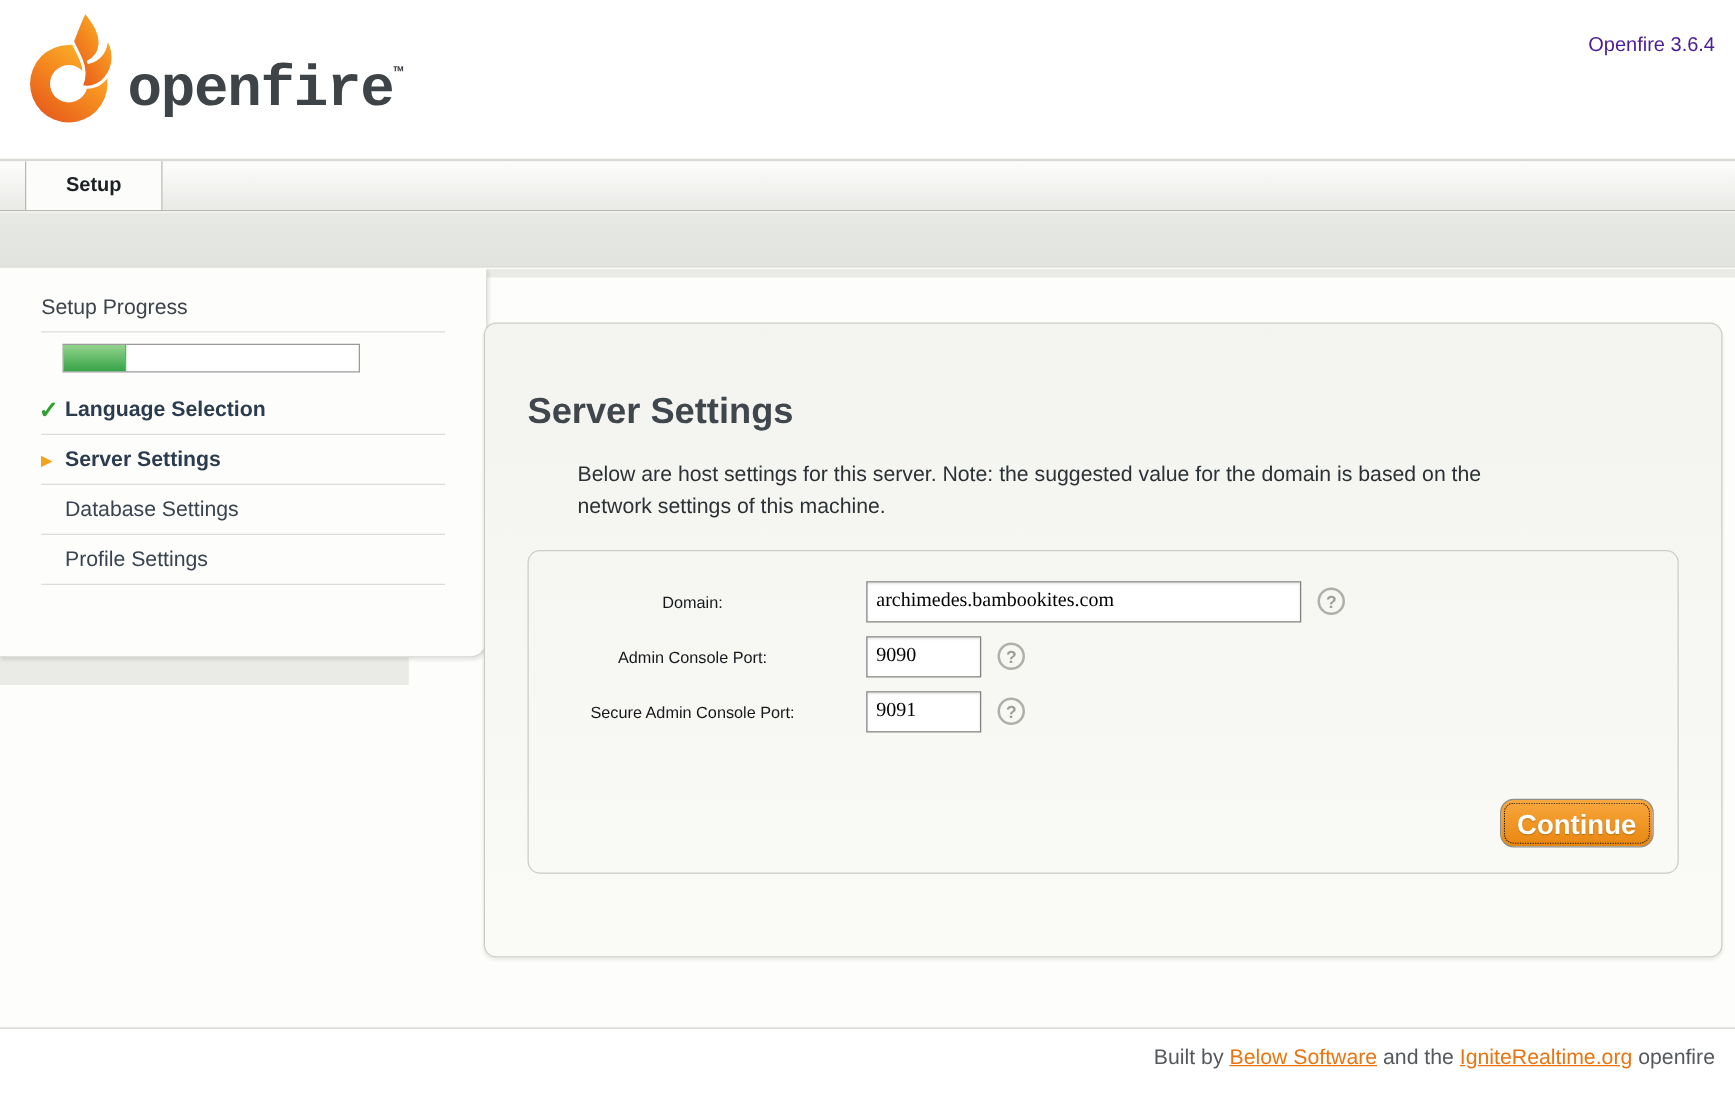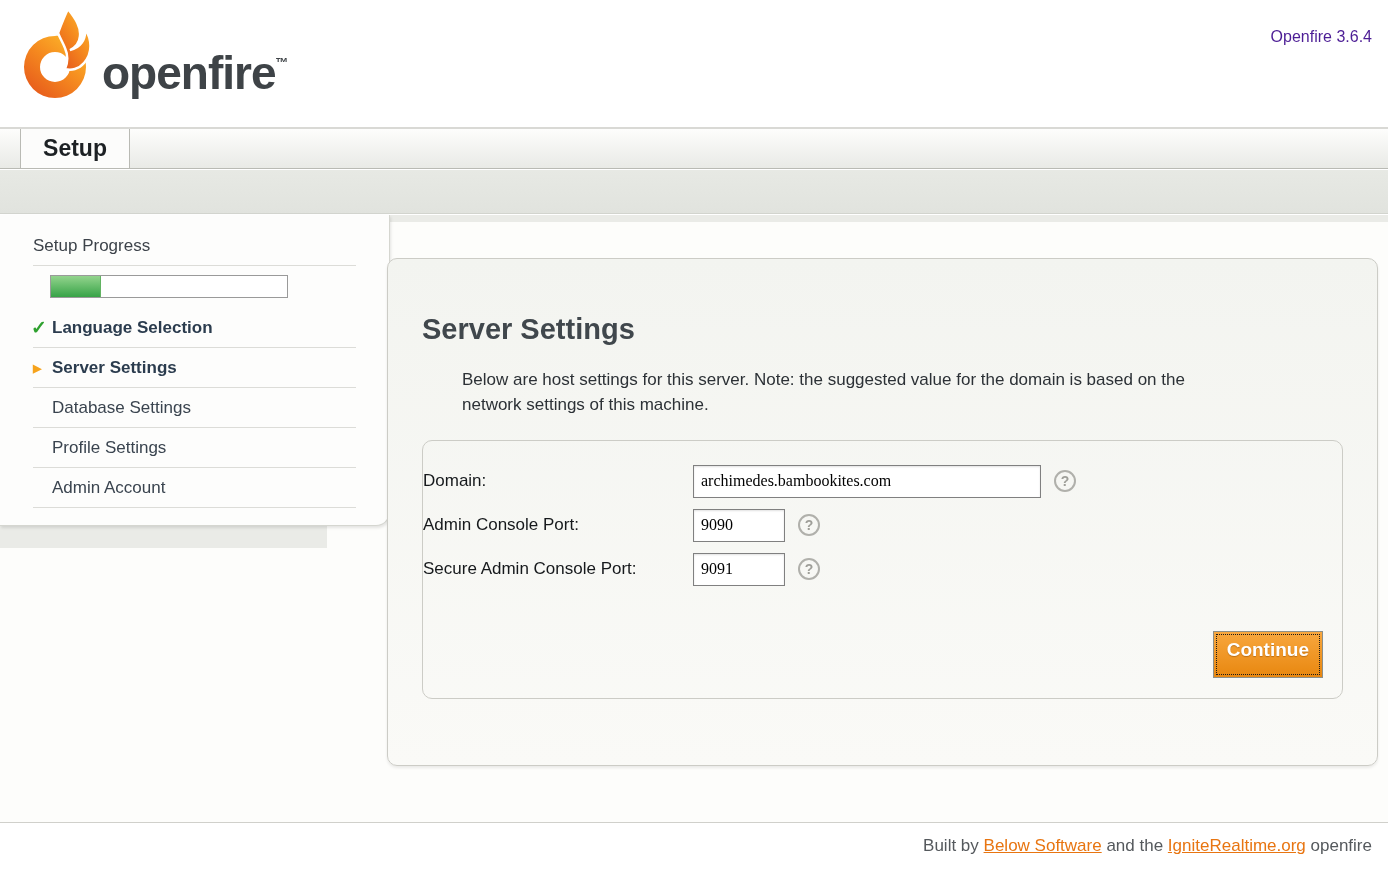--- a/index.html
+++ b/index.html
@@ -10,41 +10,41 @@
     position:relative;
     overflow:hidden;
   }
 
   
   .header { position:absolute; left:0; top:0; width:1388px; height:127px; background:#ffffff; }
   .logo { position:absolute; left:22px; top:6px; width:260px; height:110px; }
   .logo-icon { position:absolute; left:0; top:2px; }
   .wordmark {
     position:absolute; left:80px; top:40px;
-    font-size:46px; font-weight:bold; color:#3e4347; letter-spacing:-1px;
+    font-size:46px; font-weight:bold; color:#3e4347; letter-spacing:-1px;font-family:Liberation Mono, monospace;
   }
   .trademark { font-size:13px; font-weight:bold; color:#3e4347; vertical-align:22px; letter-spacing:0; }
   .version {
     position:absolute; right:16px; top:28px;
     font-size:16px; color:#4c1d95;
   }
 
   
   .tabstrip {
     position:absolute; left:0; top:127px; width:1388px; height:42px;
     background:linear-gradient(#fdfdfc, #e9eae6);
     border-top:2px solid #d9d9d5;
     border-bottom:1px solid #b9bab4;
   }
   .tab-setup {
     position:absolute; left:20px; top:0; width:110px; height:39px;
     background:#fcfcfb;
     border-left:1px solid #b9bab4; border-right:1px solid #b9bab4;
     display:flex; align-items:center; justify-content:center;
-    font-size:23px; font-weight:bold; color:#1d2124; cursor:pointer;
+    font-size:16px; font-weight:bold; color:#1d2124; cursor:pointer;
   }
 
   
   .graybar {
     position:absolute; left:0; top:170px; width:1388px; height:44px;
     background:linear-gradient(#e7e9e4, #e1e3de);
     border-bottom:1px solid #d2d4ce;
   }
 
   
@@ -101,44 +101,44 @@
     white-space:pre-line;
     margin-left:40px;
   }
   .formbox {
     margin-top:22px; height:259px;
     border:1px solid #ccccc6; border-radius:10px;
     position:relative; padding-top:24px;
   }
   .form-row { display:flex; align-items:center; margin-bottom:11px; }
   .form-label {
-    width:270px; text-align:left; padding-right:8px;
-    font-size:17px; color:#16191c; flex:0 0 270px;
+    width:270px; text-align:center; padding-right:8px;
+    font-size:13px; color:#16191c; flex:0 0 270px;
   }
   .text-input {
     height:33px; font-family:Liberation Serif, serif; font-size:16px; color:#000;
     background:#fff; border:1px solid #808080; padding:2px 7px;
     box-shadow:inset 0 1px 2px rgba(0,0,0,0.12);
   }
   .input-wide { width:348px; }
   .input-narrow { width:92px; }
   .help-icon {
     width:22px; height:22px; margin-left:13px;
     border:2px solid #b0b0ab; border-radius:50%;
     color:#9e9e98; font-size:14px; font-weight:bold;
     display:flex; align-items:center; justify-content:center;
     cursor:pointer; flex:0 0 22px;
   }
   .continue-btn {
     position:absolute; right:19px; bottom:20px;
-    padding:7px 13px 16px 13px;
-    font-family:"Liberation Sans",sans-serif; font-size:19px; font-weight:bold; color:#ffffff;
+    padding:7px 13px 4px 13px;
+    font-family:"Liberation Sans",sans-serif; font-size:22px; font-weight:bold; color:#ffffff;
     text-shadow:0 1px 1px rgba(110,55,0,0.4);
     background:linear-gradient(#f8a73e, #e8870f);
-    border:1px solid #8e8f88; border-radius:0;
+    border:1px solid #8e8f88; border-radius:11px;
     outline:1px dotted #1a1a1a; outline-offset:-4px;
     cursor:pointer;
   }
 
   
   .footer {
     position:absolute; left:0; bottom:0; width:1388px; height:54px;
     background:#ffffff; border-top:1px solid #d0d0cb;
     text-align:right; padding:13px 16px 0 0;
     font-size:17px; color:#55595d;
@@ -193,23 +193,20 @@
       </li>
       <li class="sidebar-item current">
         <span class="arrow-icon">▶</span>
         <span>Server Settings</span>
       </li>
       <li class="sidebar-item">
         <span>Database Settings</span>
       </li>
       <li class="sidebar-item">
         <span>Profile Settings</span>
-      </li>
-      <li class="sidebar-item">
-        <span>Admin Account</span>
       </li>
     </ul>
   </div>
 
   <div class="panel">
     <div class="panel-title">Server Settings</div>
     <div class="panel-desc">Below are host settings for this server. Note: the suggested value for the domain is based on the
 network settings of this machine.</div>
 
     <div class="formbox">

